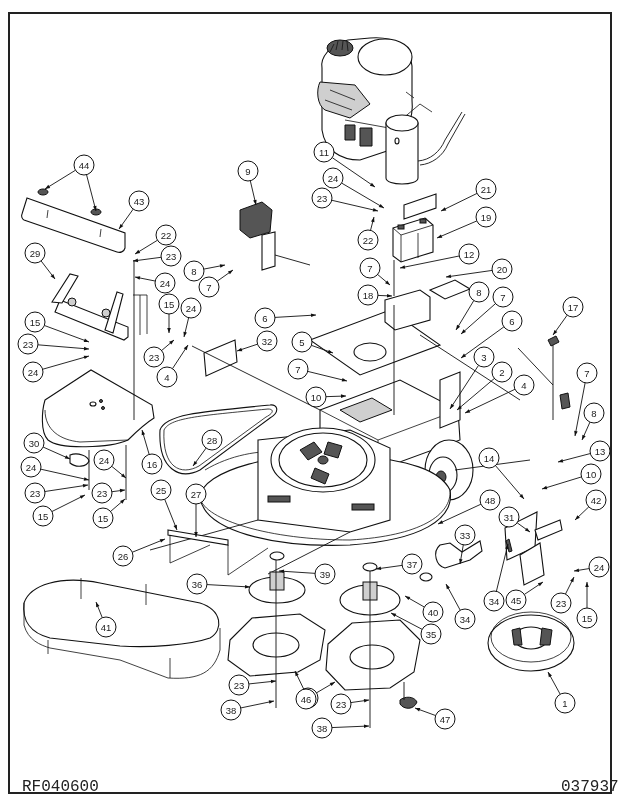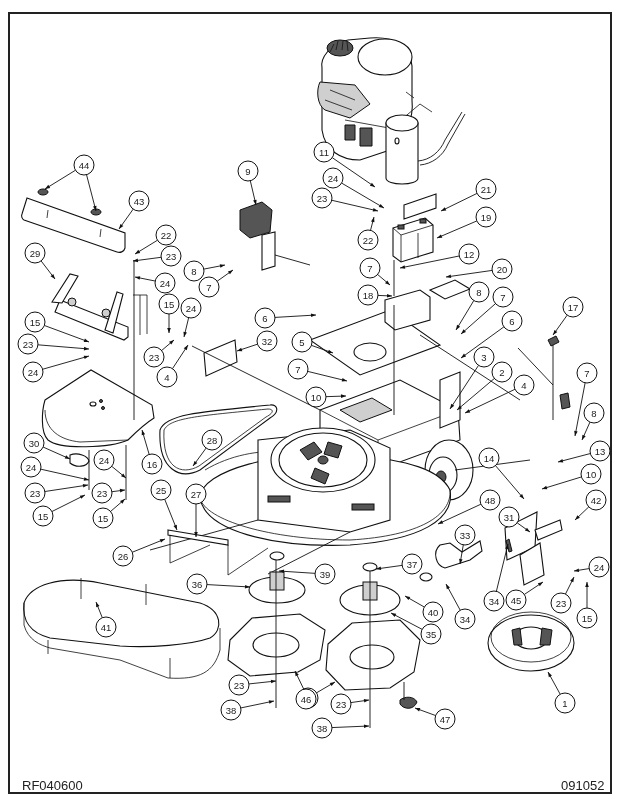--- a/index.html
+++ b/index.html
@@ -6,21 +6,21 @@
   body { width: 627px; height: 800px; position: relative; overflow: hidden; font-family: "Liberation Sans", sans-serif; }
   #frame { position: absolute; left: 8px; top: 12px; width: 604px; height: 782px; border: 2px solid #222; box-sizing: border-box; background: #fff; }
   svg#diagram { position: absolute; left: 0; top: 0; width: 627px; height: 800px; }
   .part { fill: #fff; stroke: #111; stroke-width: 1.1; }
   .part-grey { fill: #cfcfcf; stroke: #111; stroke-width: 1; }
   .part-dark { fill: #555; stroke: #111; stroke-width: 1; }
   .thin { fill: none; stroke: #111; stroke-width: 0.8; }
   .leader { fill: none; stroke: #111; stroke-width: 0.9; }
   .callout circle { fill: #fff; stroke: #111; stroke-width: 1; }
   .callout text { font-family: "Liberation Sans", sans-serif; font-size: 9.5px; fill: #222; text-anchor: middle; dominant-baseline: central; }
-  .footer { position: absolute; font-family: Liberation Sans, sans-serif; font-size: 13px; color: #222; }
+  .footer { position: absolute; font-family: Liberation Mono, monospace; font-size: 16px; color: #222; }
   #code-left { left: 22px; top: 778px; }
   #code-right { left: 561px; top: 778px; }
 </style>
 </head>
 <body>
 
 <div id="frame"></div>
 
 <svg id="diagram" viewBox="0 0 627 800" xmlns="http://www.w3.org/2000/svg">
 
@@ -668,13 +668,13 @@
         <text x="565" y="703.5">1</text>
       </g>
       <g class="callout">
         <circle cx="322" cy="728" r="10"></circle>
         <text x="322" y="728.5">38</text>
       </g>
     </g>
 </svg>
 
 <div class="footer" id="code-left">RF040600</div>
-<div class="footer" id="code-right">091052</div>
+<div class="footer" id="code-right">037937</div>
 
 </body></html>

